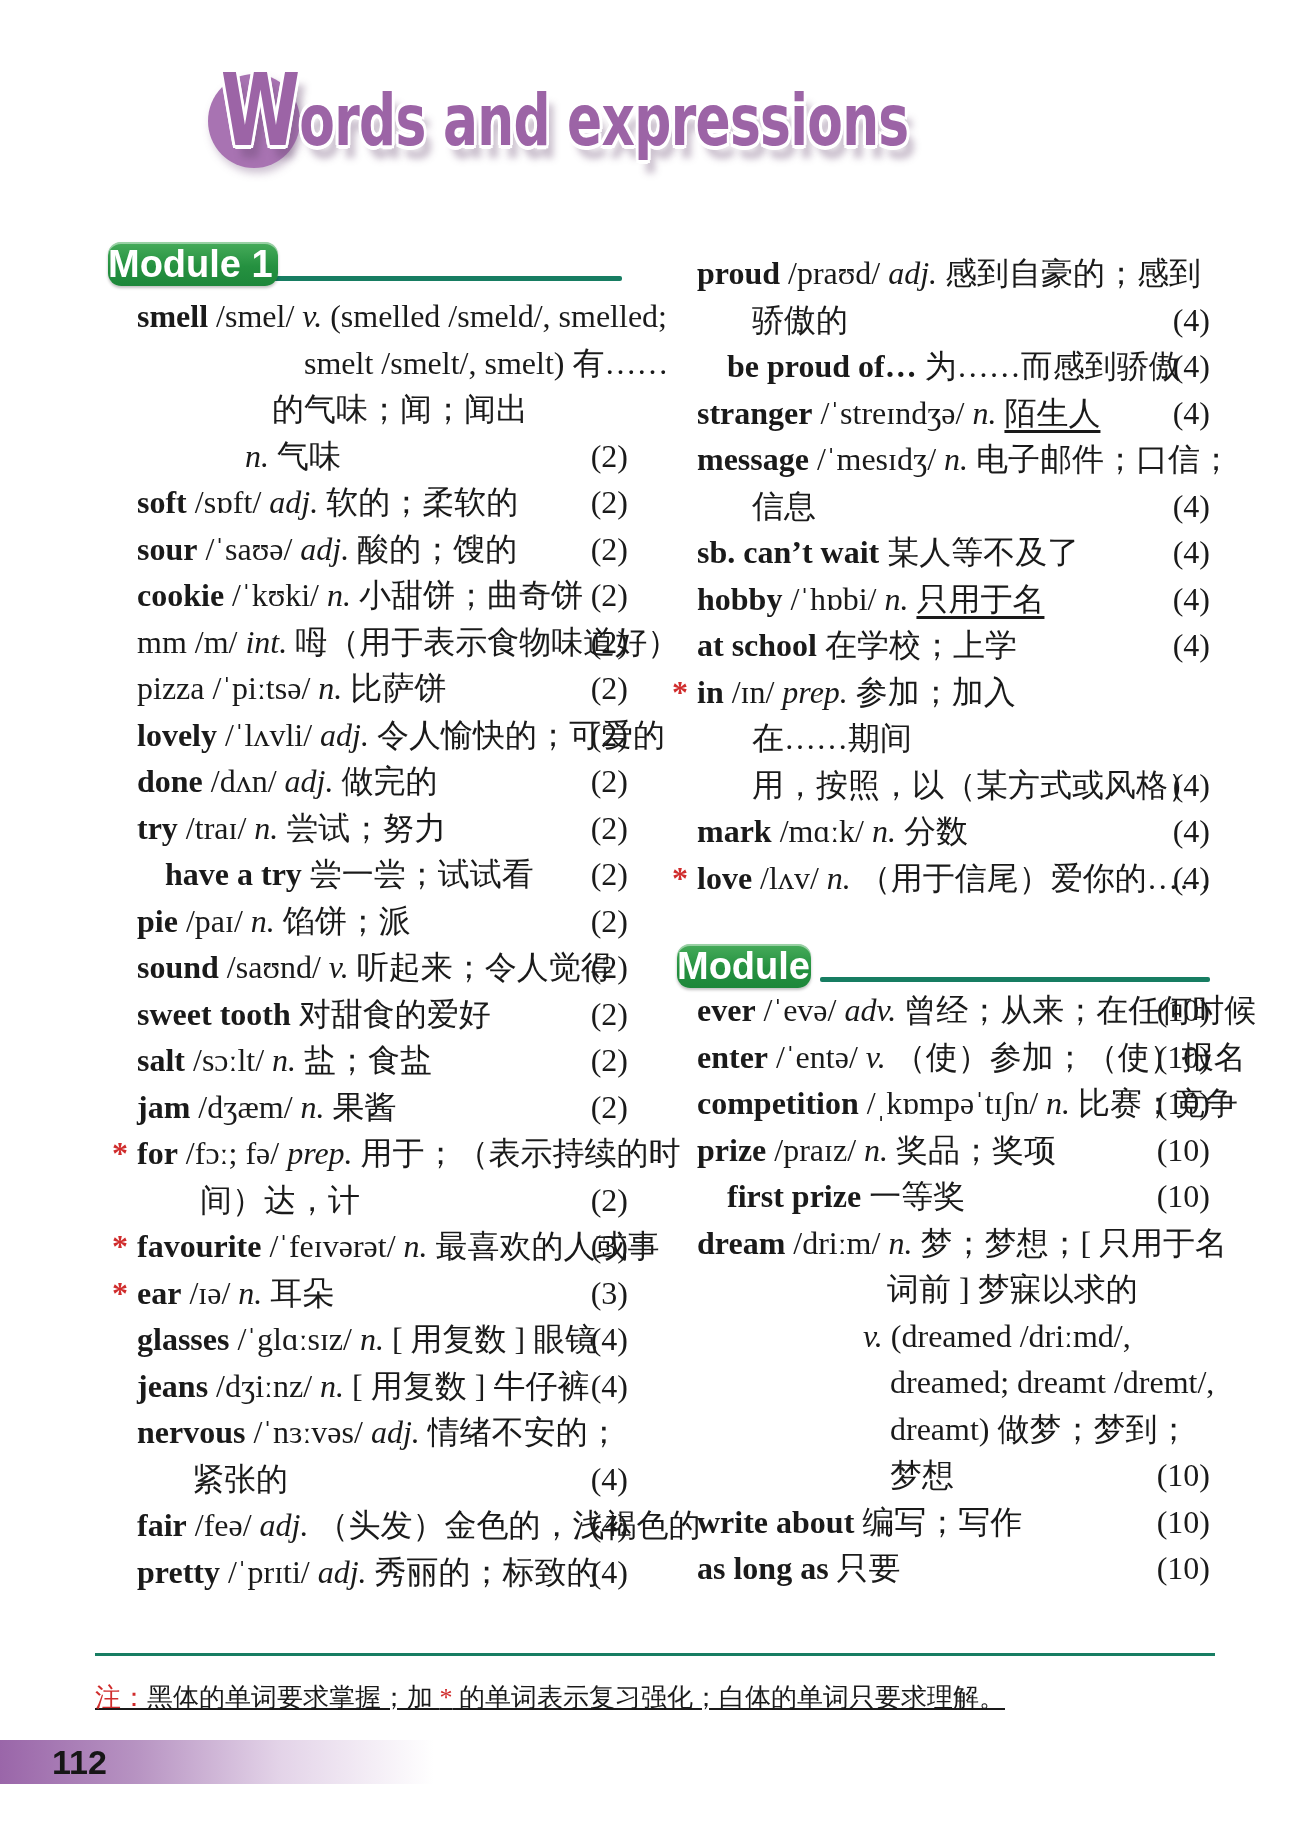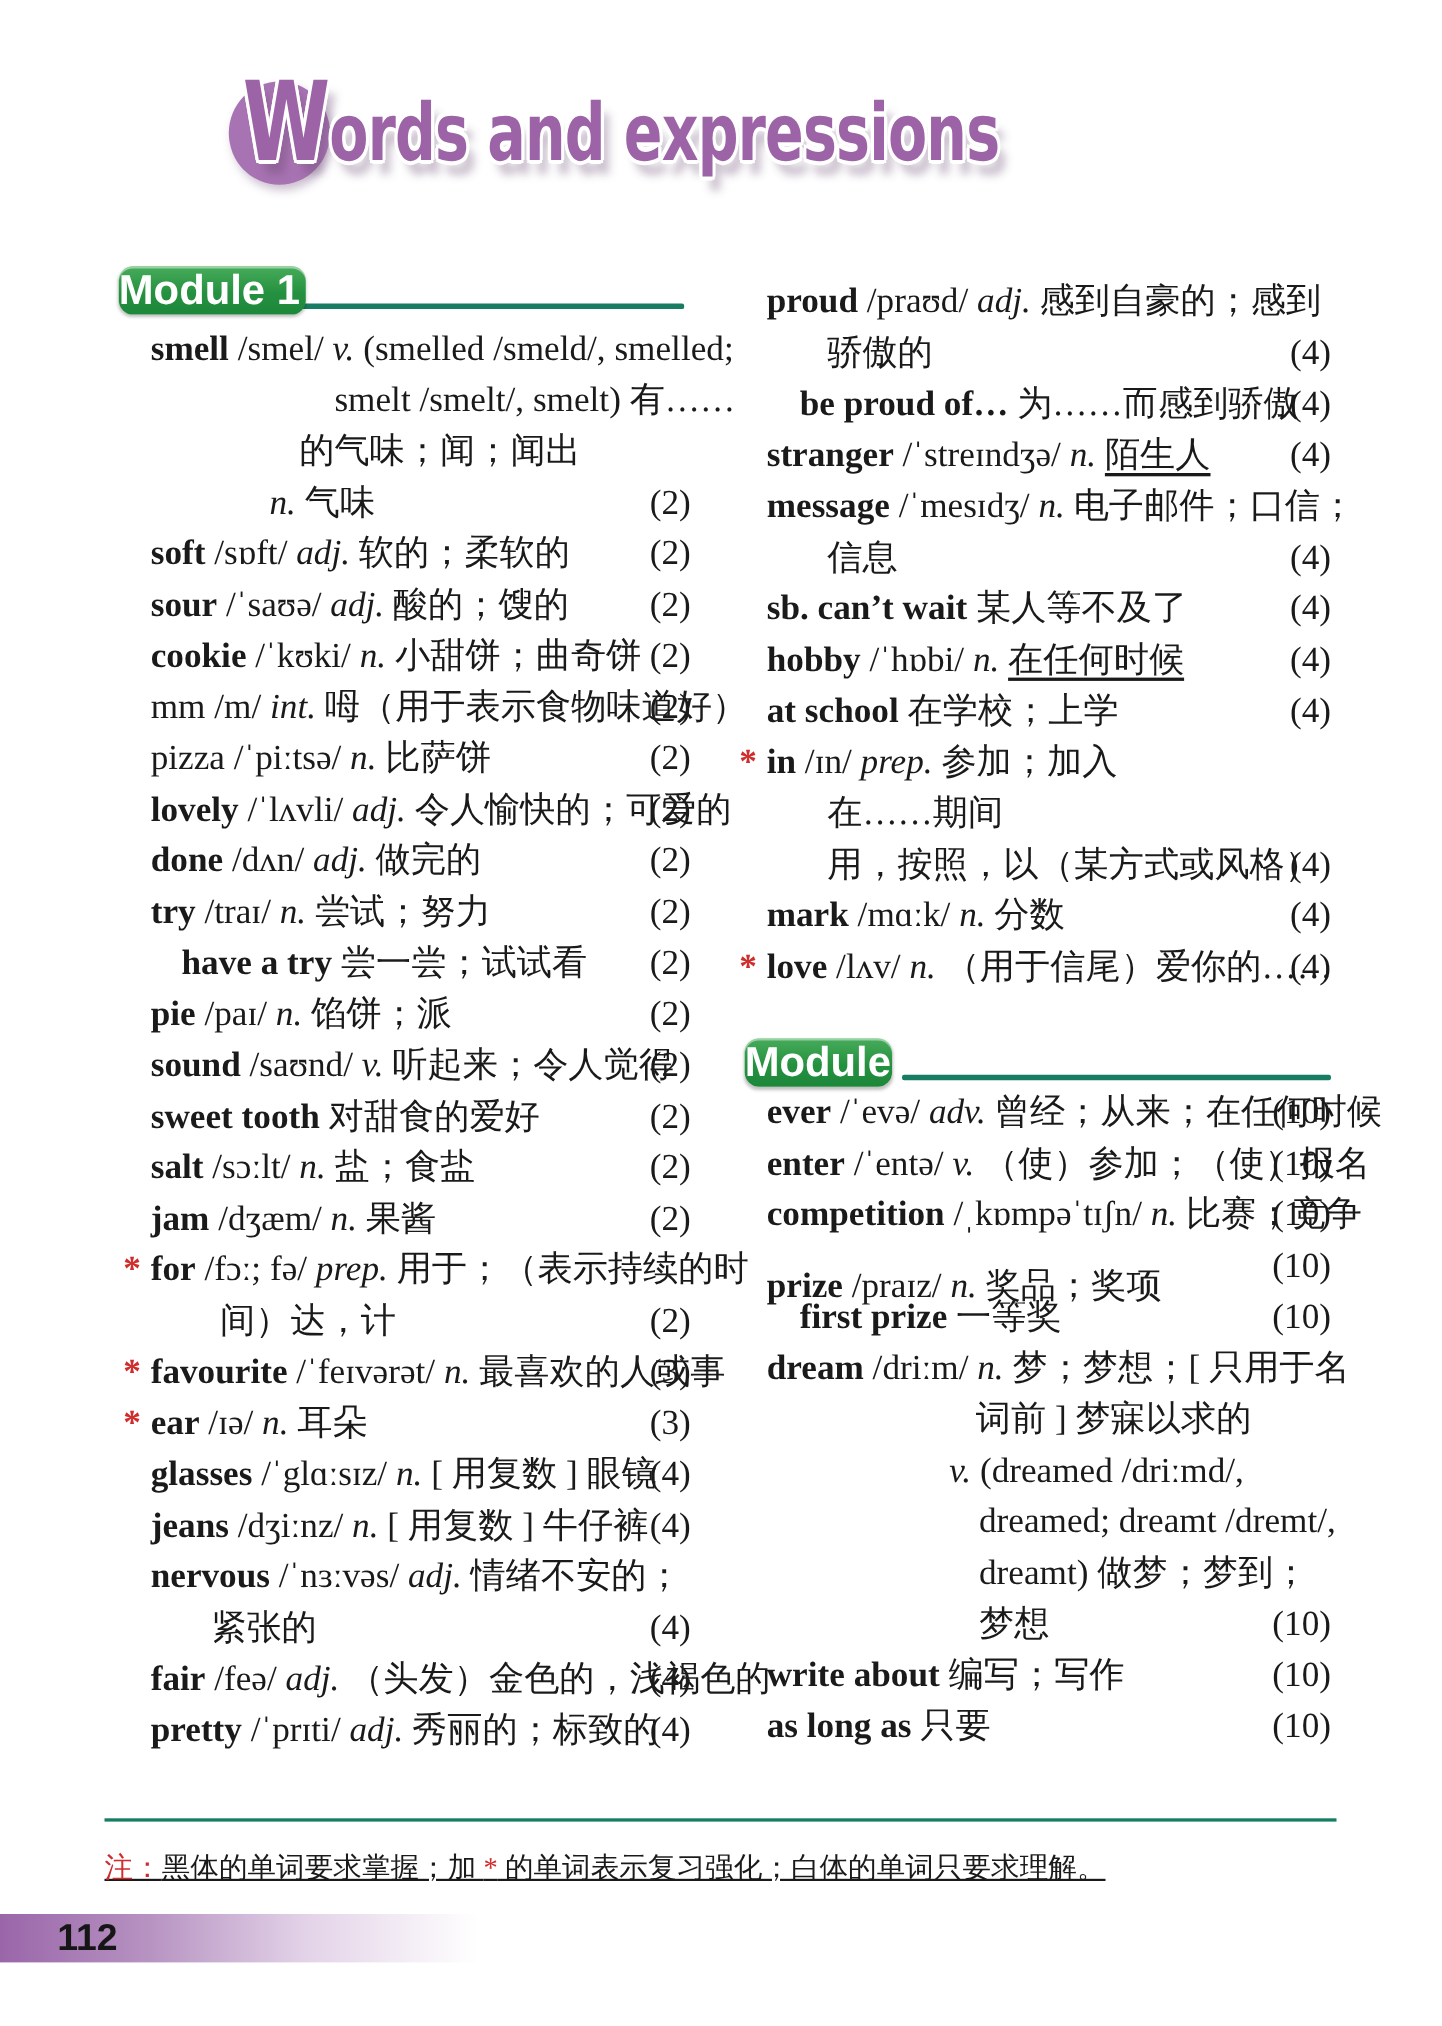--- a/index.html
+++ b/index.html
@@ -101,33 +101,33 @@
       <div class="row"><span class="txt" style="margin-left: 29px;"><span class="s-b">pretty</span><span class="s-r"> /ˈprɪti/ </span><span class="s-i">adj.</span><span class="s-r"> 秀丽的；标致的</span></span><span class="ref">(4)</span></div>
     </div>
   <div class="col" id="col-right-top">
       <div class="row"><span class="txt" style="margin-left: 0px;"><span class="s-b">proud</span><span class="s-r"> /praʊd/ </span><span class="s-i">adj.</span><span class="s-r"> 感到自豪的；感到</span></span></div>
       <div class="row"><span class="txt" style="margin-left: 55px;"><span class="s-r">骄傲的</span></span><span class="ref">(4)</span></div>
       <div class="row"><span class="txt" style="margin-left: 30px;"><span class="s-b">be proud of…</span><span class="s-r"> 为……而感到骄傲</span></span><span class="ref">(4)</span></div>
       <div class="row"><span class="txt" style="margin-left: 0px;"><span class="s-b">stranger</span><span class="s-r"> /ˈstreɪndʒə/ </span><span class="s-i">n.</span><span class="s-r"> </span><span class="s-u">陌生人</span></span><span class="ref">(4)</span></div>
       <div class="row"><span class="txt" style="margin-left: 0px;"><span class="s-b">message</span><span class="s-r"> /ˈmesɪdʒ/ </span><span class="s-i">n.</span><span class="s-r"> 电子邮件；口信；</span></span></div>
       <div class="row"><span class="txt" style="margin-left: 55px;"><span class="s-r">信息</span></span><span class="ref">(4)</span></div>
       <div class="row"><span class="txt" style="margin-left: 0px;"><span class="s-b">sb. can’t wait</span><span class="s-r"> 某人等不及了</span></span><span class="ref">(4)</span></div>
-      <div class="row"><span class="txt" style="margin-left: 0px;"><span class="s-b">hobby</span><span class="s-r"> /ˈhɒbi/ </span><span class="s-i">n.</span><span class="s-r"> </span><span class="s-u">在任何时候</span></span><span class="ref">(4)</span></div>
+      <div class="row"><span class="txt" style="margin-left: 0px;"><span class="s-b">hobby</span><span class="s-r"> /ˈhɒbi/ </span><span class="s-i">n.</span><span class="s-r"> </span><span class="s-u">只用于名</span></span><span class="ref">(4)</span></div>
       <div class="row"><span class="txt" style="margin-left: 0px;"><span class="s-b">at school</span><span class="s-r"> 在学校；上学</span></span><span class="ref">(4)</span></div>
       <div class="row"><span class="star" style="left: -25px;">*</span><span class="txt" style="margin-left: 0px;"><span class="s-b">in</span><span class="s-r"> /ɪn/ </span><span class="s-i">prep.</span><span class="s-r"> 参加；加入</span></span></div>
       <div class="row"><span class="txt" style="margin-left: 55px;"><span class="s-r">在……期间</span></span></div>
       <div class="row"><span class="txt" style="margin-left: 55px;"><span class="s-r">用，按照，以（某方式或风格）</span></span><span class="ref">(4)</span></div>
       <div class="row"><span class="txt" style="margin-left: 0px;"><span class="s-b">mark</span><span class="s-r"> /mɑːk/ </span><span class="s-i">n.</span><span class="s-r"> 分数</span></span><span class="ref">(4)</span></div>
       <div class="row"><span class="star" style="left: -25px;">*</span><span class="txt" style="margin-left: 0px;"><span class="s-b">love</span><span class="s-r"> /lʌv/ </span><span class="s-i">n.</span><span class="s-r"> （用于信尾）爱你的……</span></span><span class="ref">(4)</span></div>
     </div>
   <div class="col" id="col-right-bottom">
       <div class="row"><span class="txt" style="margin-left: 0px;"><span class="s-b">ever</span><span class="s-r"> /ˈevə/ </span><span class="s-i">adv.</span><span class="s-r"> 曾经；从来；在任何时候</span></span><span class="ref">(10)</span></div>
       <div class="row"><span class="txt" style="margin-left: 0px;"><span class="s-b">enter</span><span class="s-r"> /ˈentə/ </span><span class="s-i">v.</span><span class="s-r"> （使）参加；（使）报名</span></span><span class="ref">(10)</span></div>
       <div class="row"><span class="txt" style="margin-left: 0px;"><span class="s-b">competition</span><span class="s-r"> /ˌkɒmpəˈtɪʃn/ </span><span class="s-i">n.</span><span class="s-r"> 比赛；竞争</span></span><span class="ref">(10)</span></div>
-      <div class="row"><span class="txt" style="margin-left: 0px; margin-top: 18px;"><span class="s-b">prize</span><span class="s-r"> /praɪz/ </span><span class="s-i">n.</span><span class="s-r"> 奖品；奖项</span></span><span class="ref">(10)</span></div>
+      <div class="row"><span class="txt" style="margin-left: 0px;"><span class="s-b">prize</span><span class="s-r"> /praɪz/ </span><span class="s-i">n.</span><span class="s-r"> 奖品；奖项</span></span><span class="ref">(10)</span></div>
       <div class="row"><span class="txt" style="margin-left: 30px;"><span class="s-b">first prize</span><span class="s-r"> 一等奖</span></span><span class="ref">(10)</span></div>
       <div class="row"><span class="txt" style="margin-left: 0px;"><span class="s-b">dream</span><span class="s-r"> /driːm/ </span><span class="s-i">n.</span><span class="s-r"> 梦；梦想；[ 只用于名</span></span></div>
       <div class="row"><span class="txt" style="margin-left: 190px;"><span class="s-r">词前 ] 梦寐以求的</span></span></div>
       <div class="row"><span class="txt" style="margin-left: 166px;"><span class="s-i">v.</span><span class="s-r"> (dreamed /driːmd/,</span></span></div>
       <div class="row"><span class="txt" style="margin-left: 193px;"><span class="s-r">dreamed; dreamt /dremt/,</span></span></div>
       <div class="row"><span class="txt" style="margin-left: 193px;"><span class="s-r">dreamt) 做梦；梦到；</span></span></div>
       <div class="row"><span class="txt" style="margin-left: 193px;"><span class="s-r">梦想</span></span><span class="ref">(10)</span></div>
       <div class="row"><span class="txt" style="margin-left: 0px;"><span class="s-b">write about</span><span class="s-r"> 编写；写作</span></span><span class="ref">(10)</span></div>
       <div class="row"><span class="txt" style="margin-left: 0px;"><span class="s-b">as long as</span><span class="s-r"> 只要</span></span><span class="ref">(10)</span></div>
     </div>

